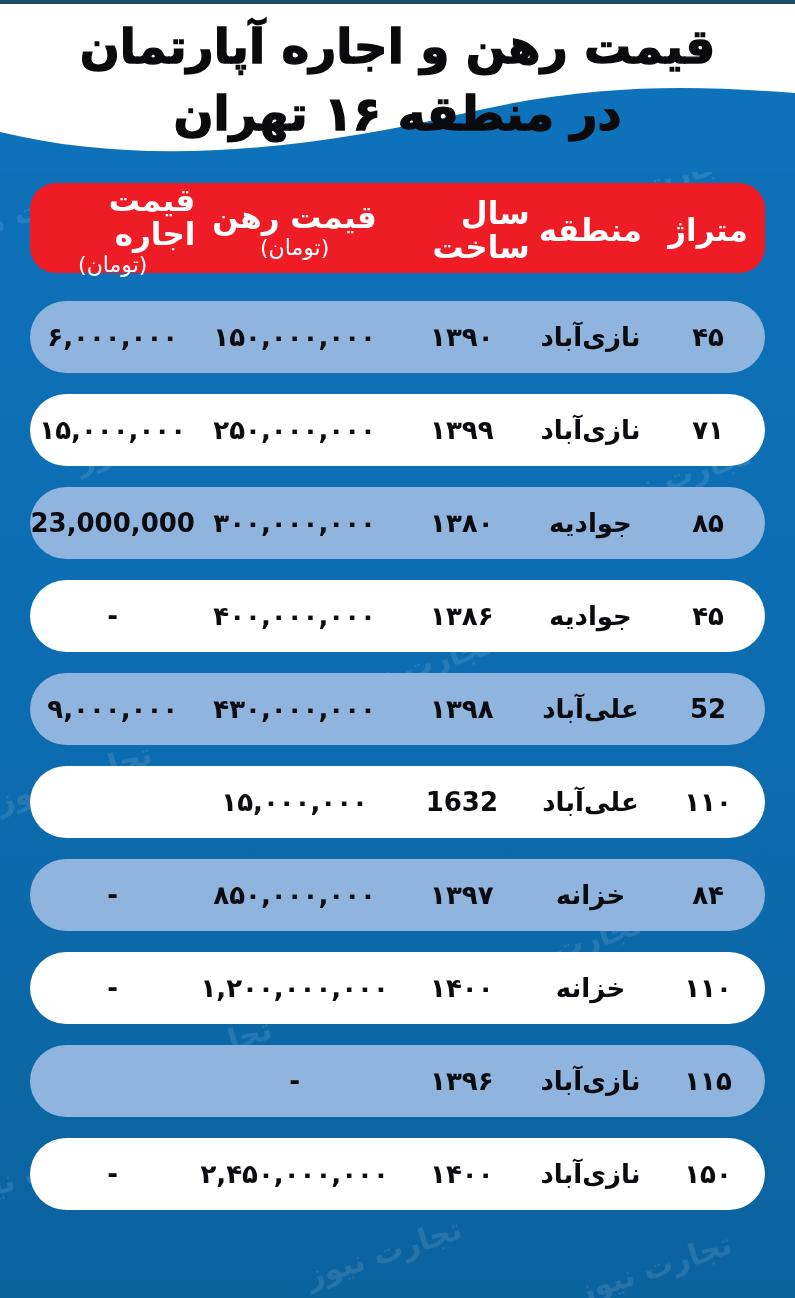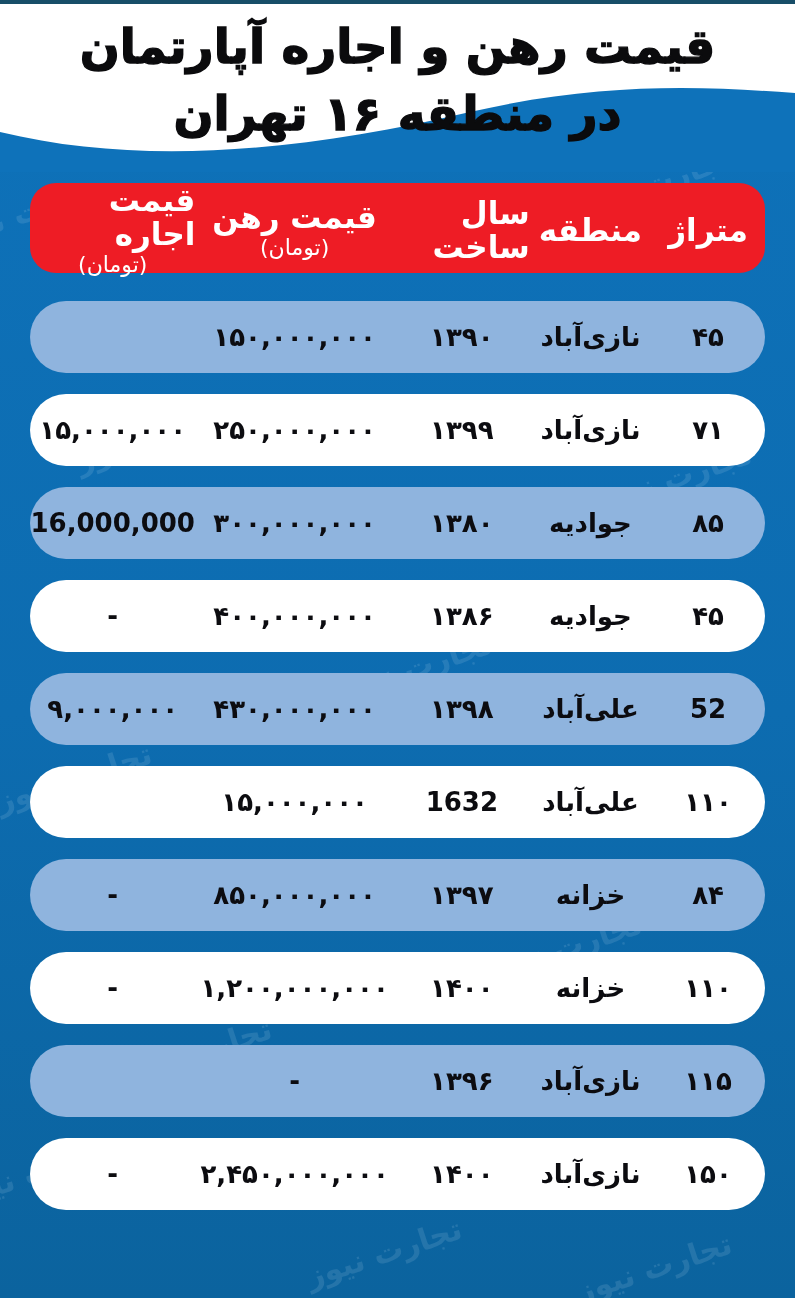--- a/index.html
+++ b/index.html
@@ -128,34 +128,35 @@
         <span class="sub">(تومان)</span>
       </div>
     </div>
 
     <div class="rows">
       <div class="row blue grid-cols">
         <span class="cell">۴۵</span>
         <span class="cell">نازی‌آباد</span>
         <span class="cell">۱۳۹۰</span>
         <span class="cell">۱۵۰,۰۰۰,۰۰۰</span>
+        <span class="cell">۶,۰۰۰,۰۰۰</span>
       </div>
       <div class="row white grid-cols">
         <span class="cell">۷۱</span>
         <span class="cell">نازی‌آباد</span>
         <span class="cell">۱۳۹۹</span>
         <span class="cell">۲۵۰,۰۰۰,۰۰۰</span>
         <span class="cell">۱۵,۰۰۰,۰۰۰</span>
       </div>
       <div class="row blue grid-cols">
         <span class="cell">۸۵</span>
         <span class="cell">جوادیه</span>
         <span class="cell">۱۳۸۰</span>
         <span class="cell">۳۰۰,۰۰۰,۰۰۰</span>
-        <span class="cell">16,000,000</span>
+        <span class="cell">23,000,000</span>
       </div>
       <div class="row white grid-cols">
         <span class="cell">۴۵</span>
         <span class="cell">جوادیه</span>
         <span class="cell">۱۳۸۶</span>
         <span class="cell">۴۰۰,۰۰۰,۰۰۰</span>
         <span class="cell">-</span>
       </div>
       <div class="row blue grid-cols">
         <span class="cell">52</span>

